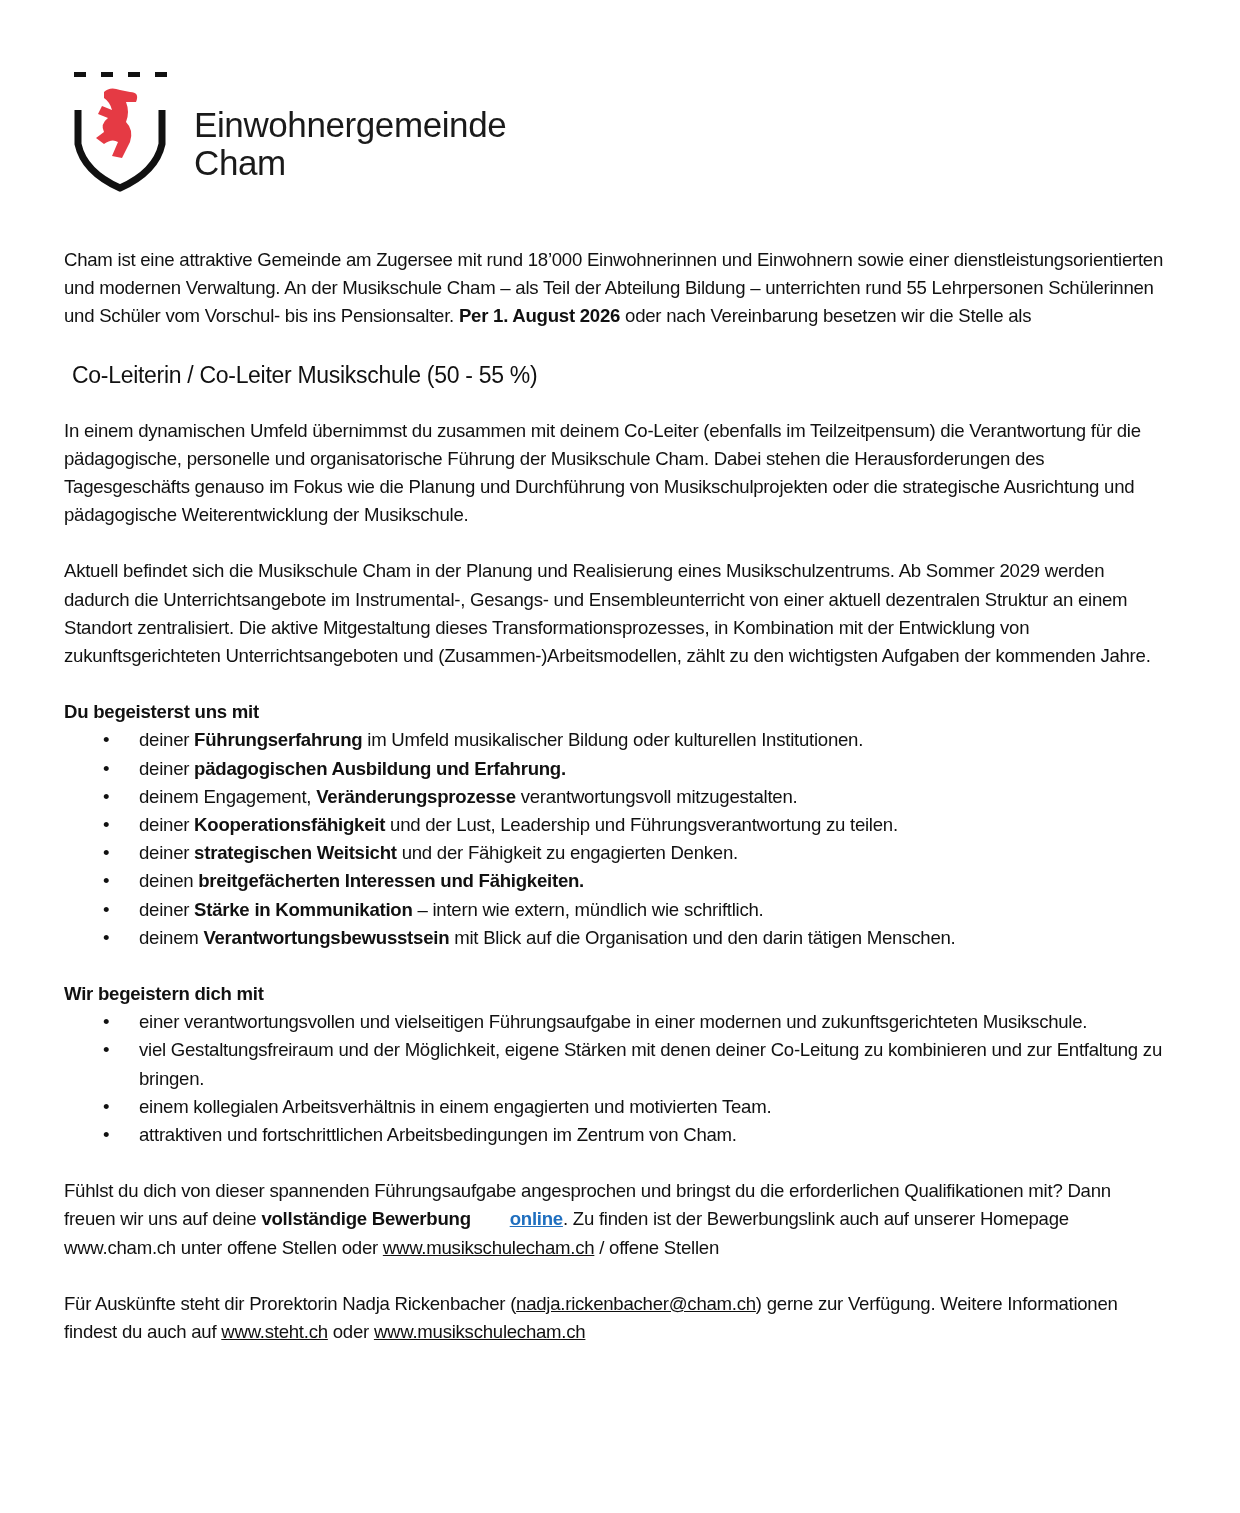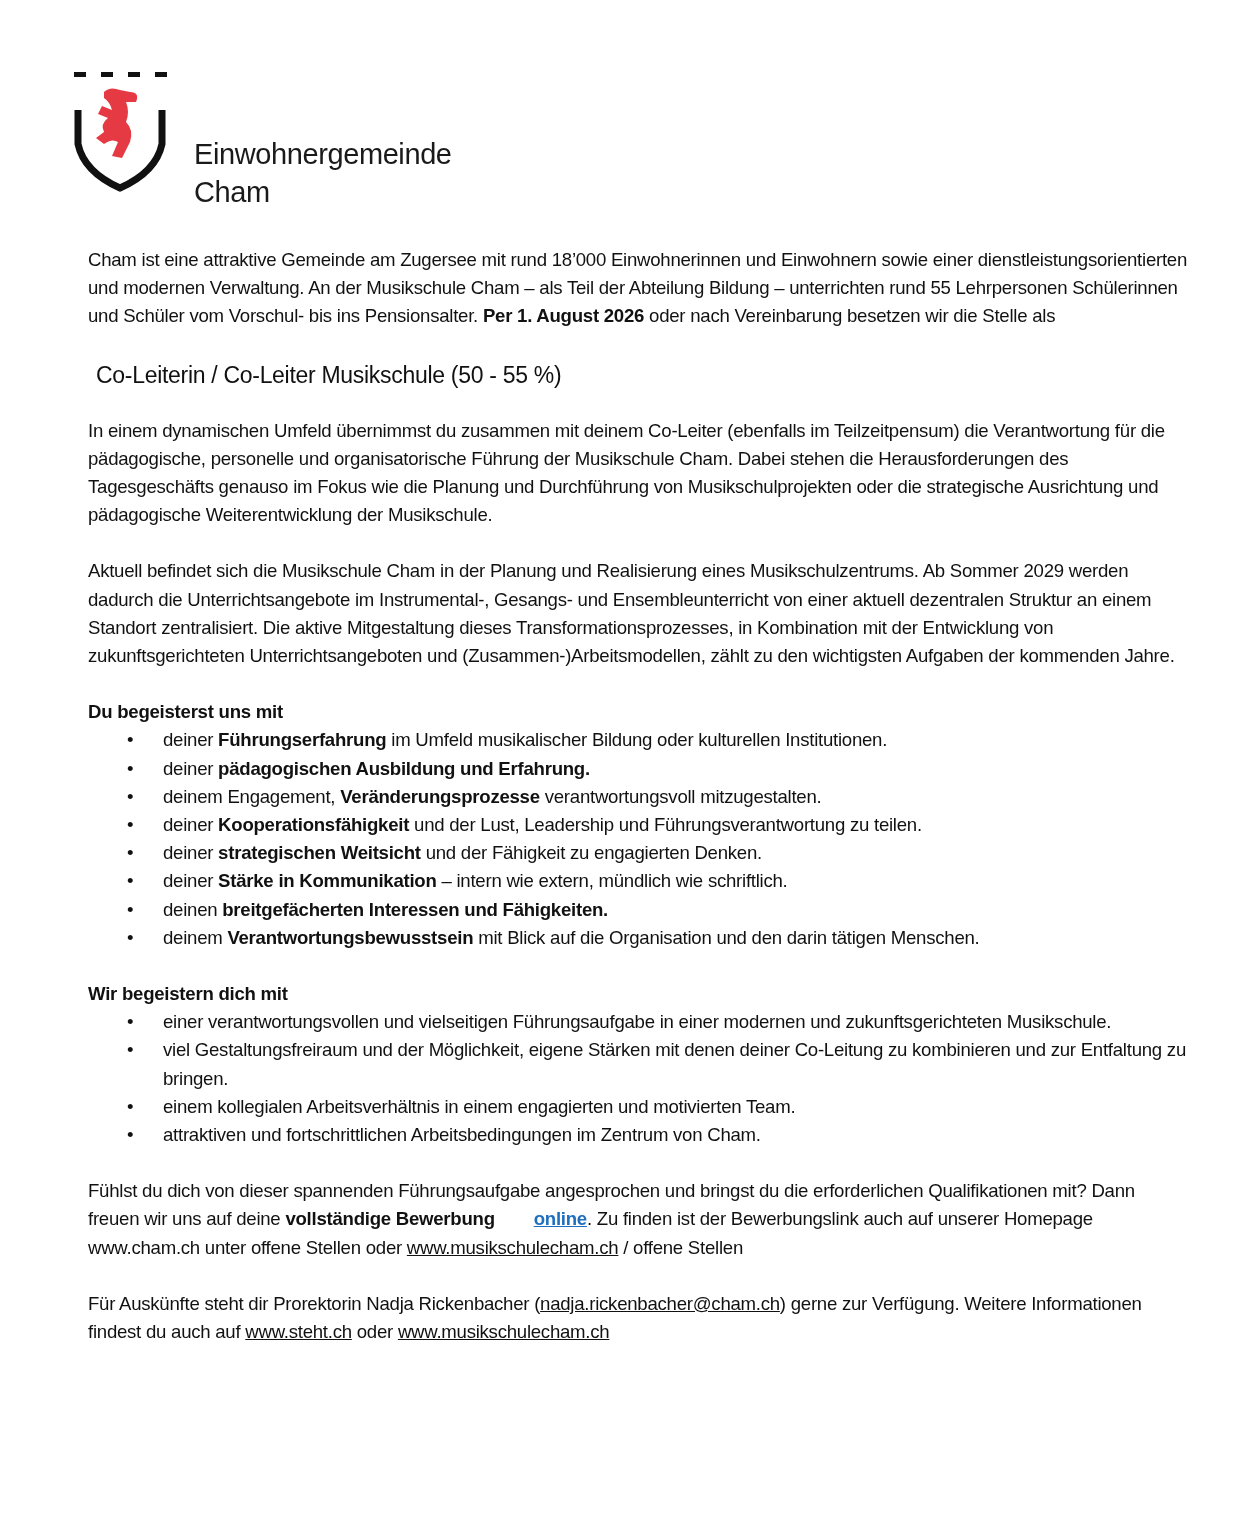--- a/index.html
+++ b/index.html
@@ -1,20 +1,20 @@
 <!DOCTYPE html>
 <html><head>
 <meta charset="utf-8">
 <style>
   html,body{margin:0;padding:0;background:#fff;}
   body{width:1240px;height:1513px;position:relative;overflow:hidden;
        font-family:"Liberation Sans",sans-serif;color:#111;}
   .logo{position:absolute;left:74px;top:72px;width:420px;height:120px;}
-  .logo-text{position:absolute;left:120px;top:63px;font-size:29px;line-height:38px;color:#1a1a1a;letter-spacing:-0.4px;}
-  .content{position:absolute;left:88px;top:246px;width:1100px;font-size:18.6px;line-height:28.2px;letter-spacing:-0.25px;}
+  .logo-text{position:absolute;left:120px;top:34px;font-size:35px;line-height:38px;color:#1a1a1a;letter-spacing:-0.4px;}
+  .content{position:absolute;left:64px;top:246px;width:1100px;font-size:18.6px;line-height:28.2px;letter-spacing:-0.25px;}
   p{margin:0;}
   .mb{margin-bottom:28px;}
   h1{font-size:23px;font-weight:normal;margin:0 0 26px 8px;line-height:32px;letter-spacing:-0.3px;}
   h2{font-size:18.6px;font-weight:bold;margin:0;line-height:28.2px;}
   ul{margin:0 0 28px 0;padding:0 0 0 75px;list-style:none;}
   li{position:relative;}
   li::before{content:"•";position:absolute;left:-36px;top:0;}
   b{font-weight:bold;}
   a{color:#111;text-decoration:underline;}
   a.online{color:#1f6fbf;font-weight:bold;margin-left:34px;}
@@ -45,22 +45,22 @@
   <p class="mb">In einem dynamischen Umfeld übernimmst du zusammen mit deinem Co-Leiter (ebenfalls im Teilzeitpensum) die Verantwortung für die pädagogische, personelle und organisatorische Führung der Musikschule Cham. Dabei stehen die Herausforderungen des Tagesgeschäfts genauso im Fokus wie die Planung und Durchführung von Musikschulprojekten oder die strategische Ausrichtung und pädagogische Weiterentwicklung der Musikschule.</p>
   <p class="mb">Aktuell befindet sich die Musikschule Cham in der Planung und Realisierung eines Musikschulzentrums. Ab Sommer 2029 werden dadurch die Unterrichtsangebote im Instrumental-, Gesangs- und Ensembleunterricht von einer aktuell dezentralen Struktur an einem Standort zentralisiert. Die aktive Mitgestaltung dieses Transformationsprozesses, in Kombination mit der Entwicklung von zukunftsgerichteten Unterrichtsangeboten und (Zusammen-)Arbeitsmodellen, zählt zu den wichtigsten Aufgaben der kommenden Jahre.</p>
 
   <h2>Du begeisterst uns mit</h2>
   <ul>
     <li><span>deiner </span><b>Führungserfahrung</b><span> im Umfeld musikalischer Bildung oder kulturellen Institutionen.</span></li>
     <li><span>deiner </span><b>pädagogischen Ausbildung und Erfahrung.</b><span></span></li>
     <li><span>deinem Engagement, </span><b>Veränderungsprozesse</b><span> verantwortungsvoll mitzugestalten.</span></li>
     <li><span>deiner </span><b>Kooperationsfähigkeit</b><span> und der Lust, Leadership und Führungsverantwortung zu teilen.</span></li>
     <li><span>deiner </span><b>strategischen Weitsicht</b><span> und der Fähigkeit zu engagierten Denken.</span></li>
+    <li><span>deinen </span><b>breitgefächerten Interessen und Fähigkeiten.</b><span></span></li>
     <li><span>deiner </span><b>Stärke in Kommunikation</b><span> – intern wie extern, mündlich wie schriftlich.</span></li>
-    <li><span>deinen </span><b>breitgefächerten Interessen und Fähigkeiten.</b><span></span></li>
     <li><span>deinem </span><b>Verantwortungsbewusstsein</b><span> mit Blick auf die Organisation und den darin tätigen Menschen.</span></li>
   </ul>
 
   <h2>Wir begeistern dich mit</h2>
   <ul>
     <li>einer verantwortungsvollen und vielseitigen Führungsaufgabe in einer modernen und zukunftsgerichteten Musikschule.</li>
     <li>viel Gestaltungsfreiraum und der Möglichkeit, eigene Stärken mit denen deiner Co-Leitung zu kombinieren und zur Entfaltung zu bringen.</li>
     <li>einem kollegialen Arbeitsverhältnis in einem engagierten und motivierten Team.</li>
     <li>attraktiven und fortschrittlichen Arbeitsbedingungen im Zentrum von Cham.</li>
   </ul>

